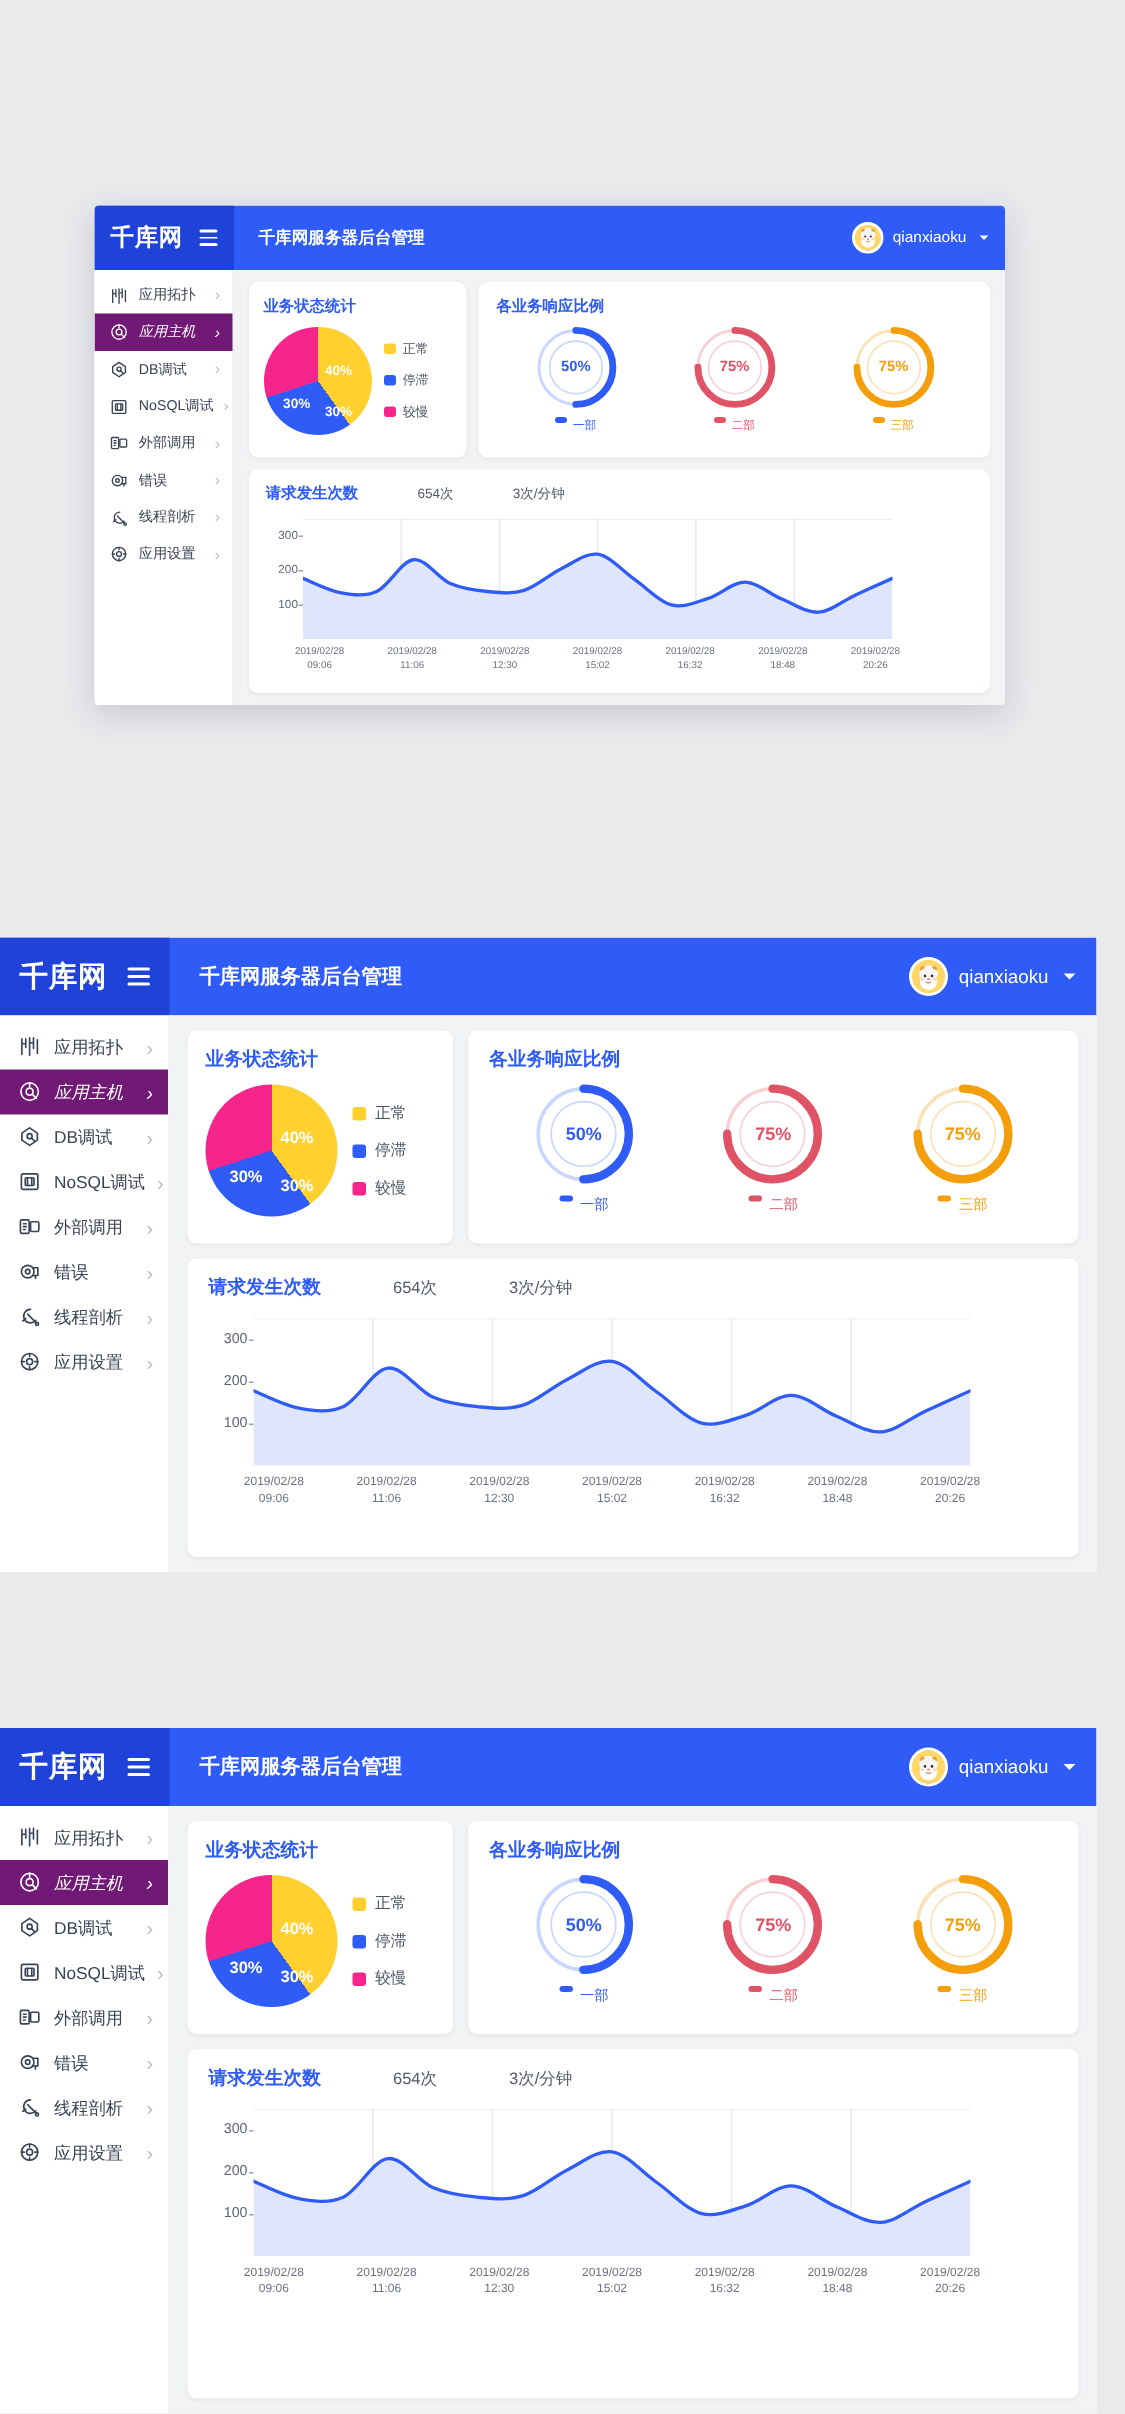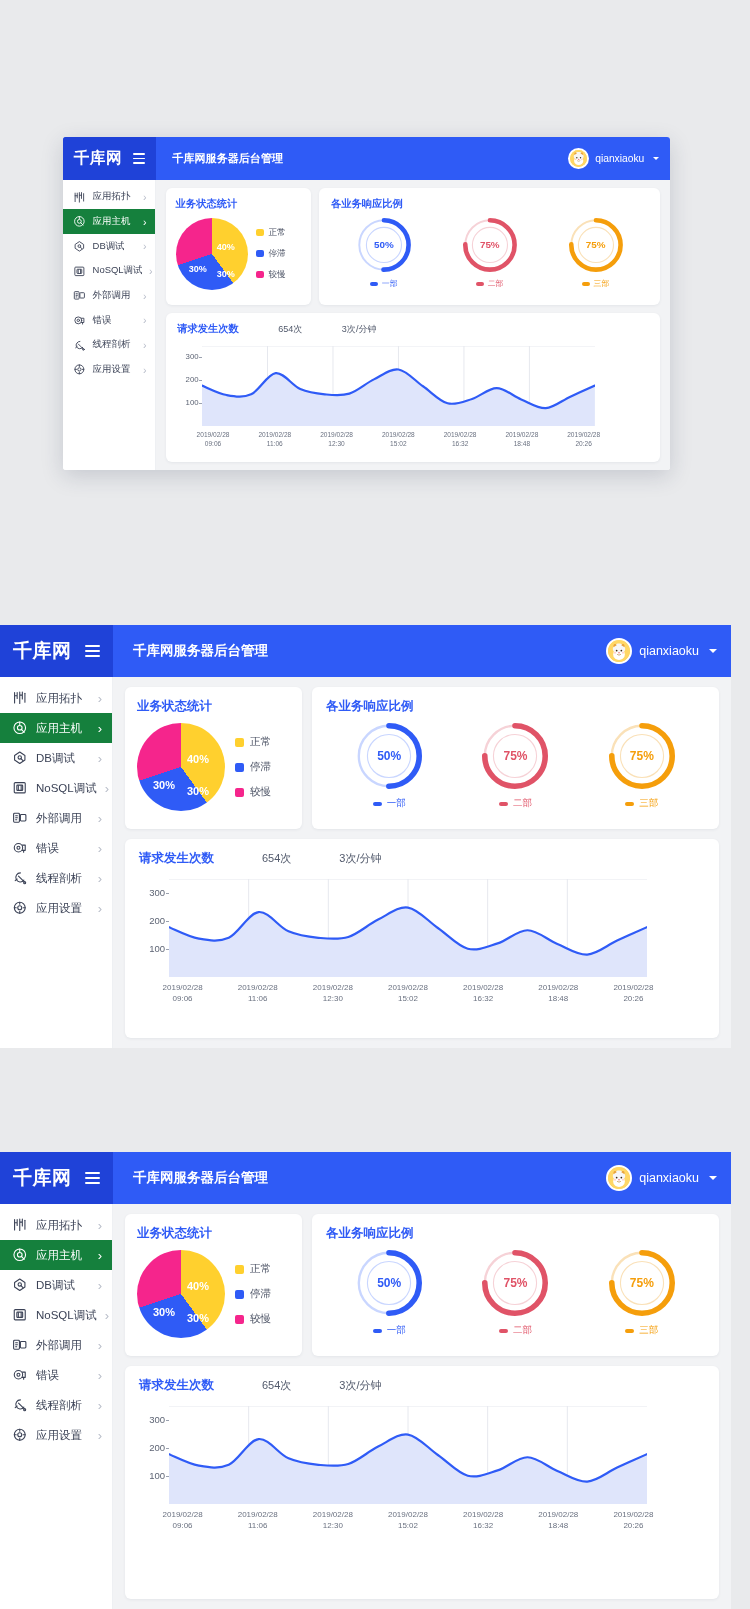--- a/index.html
+++ b/index.html
@@ -47,21 +47,21 @@
   }
   .caret { width:0;height:0;border-left:5px solid transparent;border-right:5px solid transparent;border-top:5px solid #fff; }
 
   
   .body { display:flex; flex:1; min-height:0; background:#f2f3f5; }
   .sidebar { background:#fff; flex:none; display:flex; flex-direction:column; border-right:1px solid #eef0f3;}
   .nav-item {
     display:flex; align-items:center; color:#3b4256; cursor:pointer;
     position:relative; white-space:nowrap;
   }
-  .nav-item.active { background:#15803d; color:#fff; }
+  .nav-item.active { background:#701a75; color:#fff;font-style:italic; }
   .nav-item .ic { flex:none; display:flex; align-items:center; justify-content:center; }
   .nav-item .lbl { flex:1; }
   .nav-item .arrow { color:#b8bdc9; font-weight:400;}
   .nav-item.active .arrow { color:#fff; }
   .nav-item svg { display:block; }
 
   
   .content { flex:1; min-width:0; background:#f2f3f5; display:flex; flex-direction:column;}
   .row { display:flex; }
   .card { background:#fff; border-radius:6px; box-shadow:0 1px 3px rgba(40,50,80,.07); position:relative;}
@@ -73,21 +73,21 @@
   .pie .plabel { position:absolute; color:#fff; font-weight:700; white-space:nowrap;}
   .pie-legend { display:flex; flex-direction:column; }
   .leg { display:flex; align-items:center; color:#4a5163; white-space:nowrap;}
   .swatch { flex:none; border-radius:2px; }
 
   
   .rings { display:flex; align-items:flex-start; justify-content:space-around; }
   .ringbox { display:flex; flex-direction:column; align-items:center; }
   .ringsvg { display:block; }
   .ring-val { font-weight:600; }
-  .ring-leg { display:flex; align-items:center; white-space:nowrap;}
+  .ring-leg { display:flex; align-items:flex-start; white-space:nowrap;}
   .ring-leg .dash { flex:none; border-radius:2px; }
 
   
   .linehead { display:flex; align-items:baseline; }
   .stat { color:#51596b; white-space:nowrap;}
   .chartarea { position:relative;text-decoration:underline; }
   .chartarea svg { display:block; }
   .ylab { position:absolute; color:#5d6474; text-align:right; white-space:nowrap;}
   .xlabs { display:flex; }
   .xlab { flex:1; text-align:center; color:#6a7180; line-height:1.35; white-space:nowrap;}

